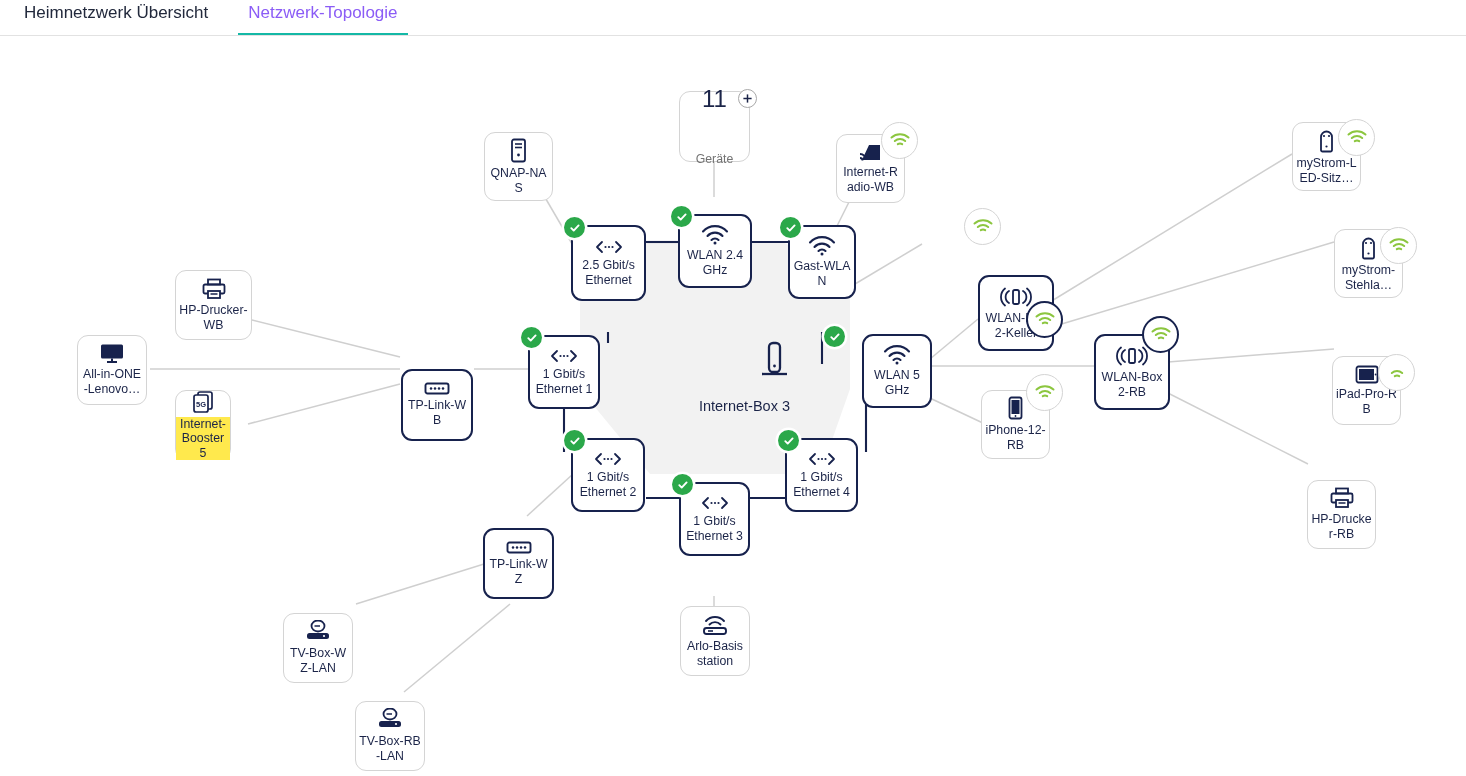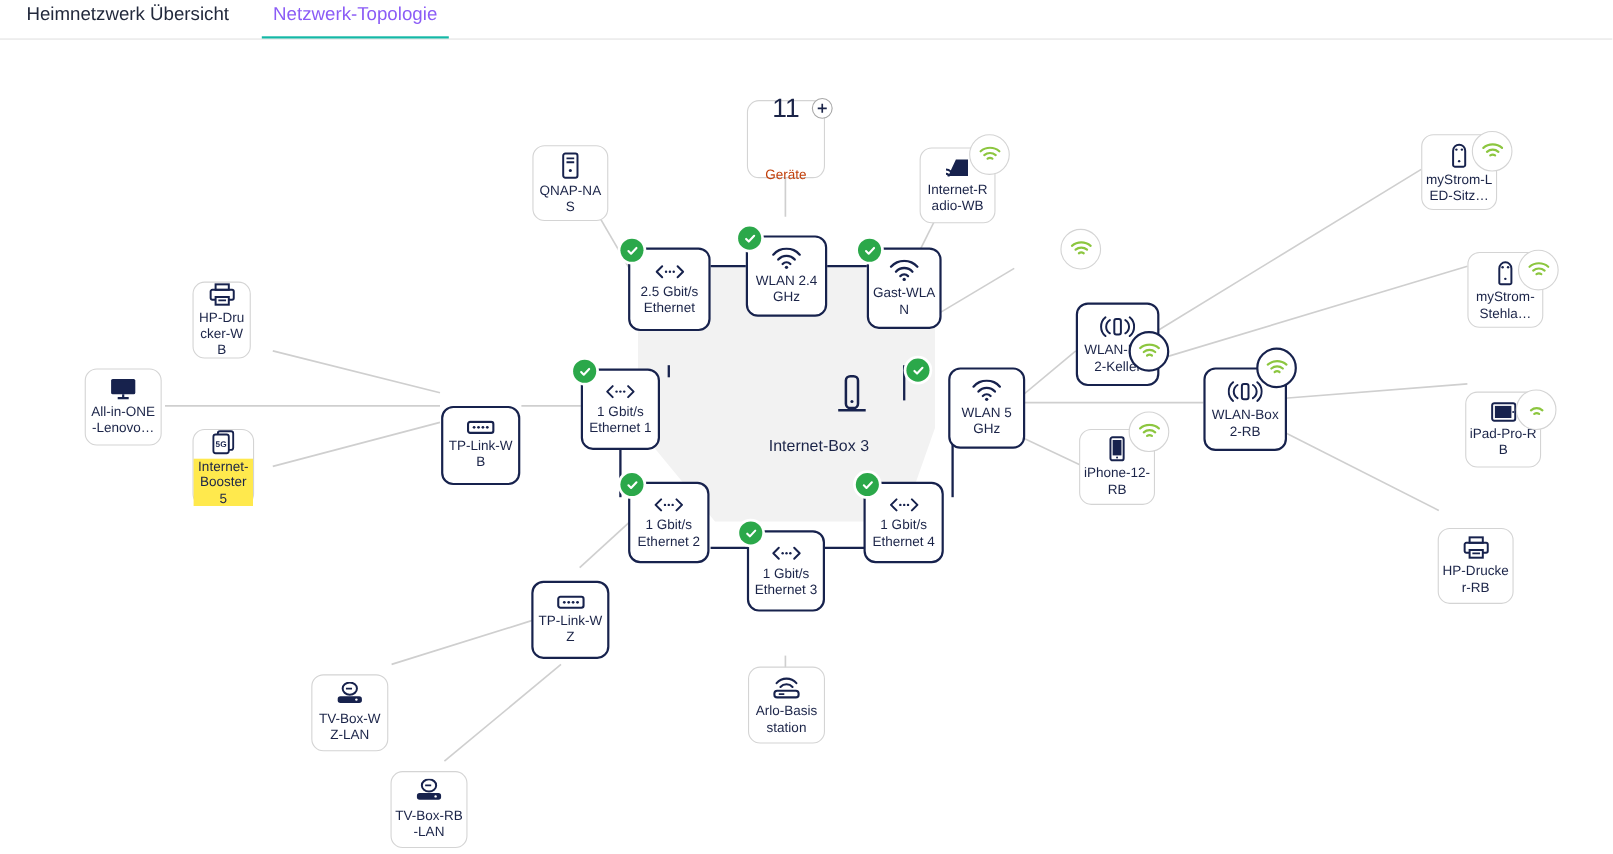--- a/index.html
+++ b/index.html
@@ -98,21 +98,21 @@
   }
   .hub-center {
     position:absolute;
     display:flex; flex-direction:column; align-items:flex-end; justify-content:center;
     z-index: 3;
     color:#1b2448;
   }
   .hub-center .hub-lbl { font-size: 14.5px; margin-top: 12px; color:#1b2448; }
 
   .devcount { font-size: 24px; color:#1b2448; line-height: 26px; font-weight: 400; }
-  .devlbl { font-size: 12.3px; color:#c2410c; line-height:15px;margin-top:40px; }
+  .devlbl { font-size: 12.3px; color:#737373; line-height:15px;margin-top:40px; }
 </style>
 </head>
 <body>
 
 <div id="app">
 
   <div class="tabbar">
     <div class="tab">Heimnetzwerk Übersicht</div>
     <div class="tab active">Netzwerk-Topologie</div>
   </div>
@@ -515,21 +515,21 @@
         <svg width="26" height="21" viewBox="0 0 26 21">
           <rect x="2" y="1.5" width="22" height="14" rx="1.5" fill="#17224d"></rect>
           <rect x="4" y="3.5" width="18" height="10" fill="#17224d"></rect>
           <line x1="13" y1="15.5" x2="13" y2="18" stroke="#17224d" stroke-width="2"></line>
           <line x1="8" y1="19" x2="18" y2="19" stroke="#17224d" stroke-width="2"></line>
         </svg>
       </span>
       <span class="lbl">All-in-ONE-Lenovo…</span>
     </div>
 
-    <div class="node light" style="left:175px; top:212px; width:53px; height:70px;">
+    <div class="node light" style="left:175px; top:226px; width:77px; height:70px;">
       <span class="ico">
         <svg width="24" height="22" viewBox="0 0 24 22">
           <rect x="6" y="1.5" width="12" height="5" fill="none" stroke="#17224d" stroke-width="1.8"></rect>
           <rect x="1.5" y="6.5" width="21" height="9" rx="1.5" fill="none" stroke="#17224d" stroke-width="1.8"></rect>
           <rect x="6" y="13" width="12" height="7" fill="#fff" stroke="#17224d" stroke-width="1.8"></rect>
           <line x1="8.5" y1="16" x2="15.5" y2="16" stroke="#17224d" stroke-width="1.5"></line>
         </svg>
       </span>
       <span class="lbl">HP-Drucker-WB</span>
     </div>

